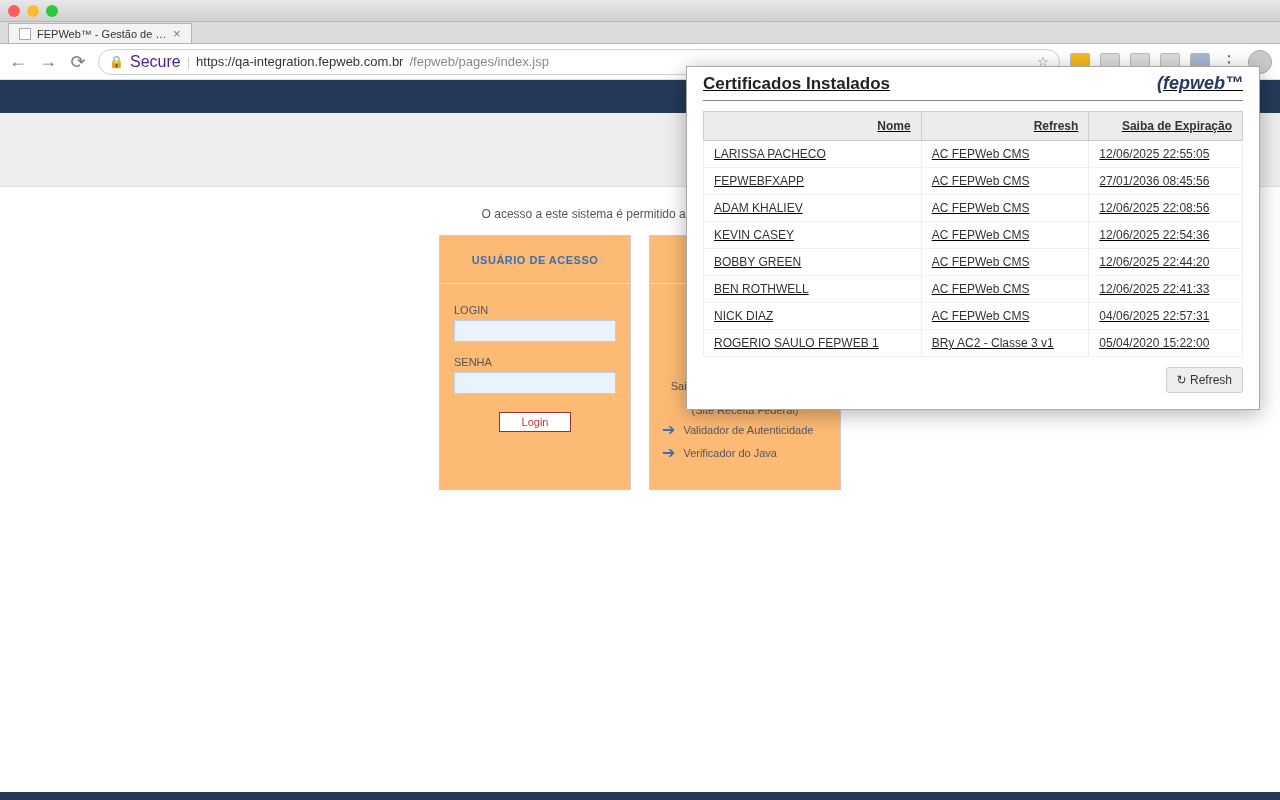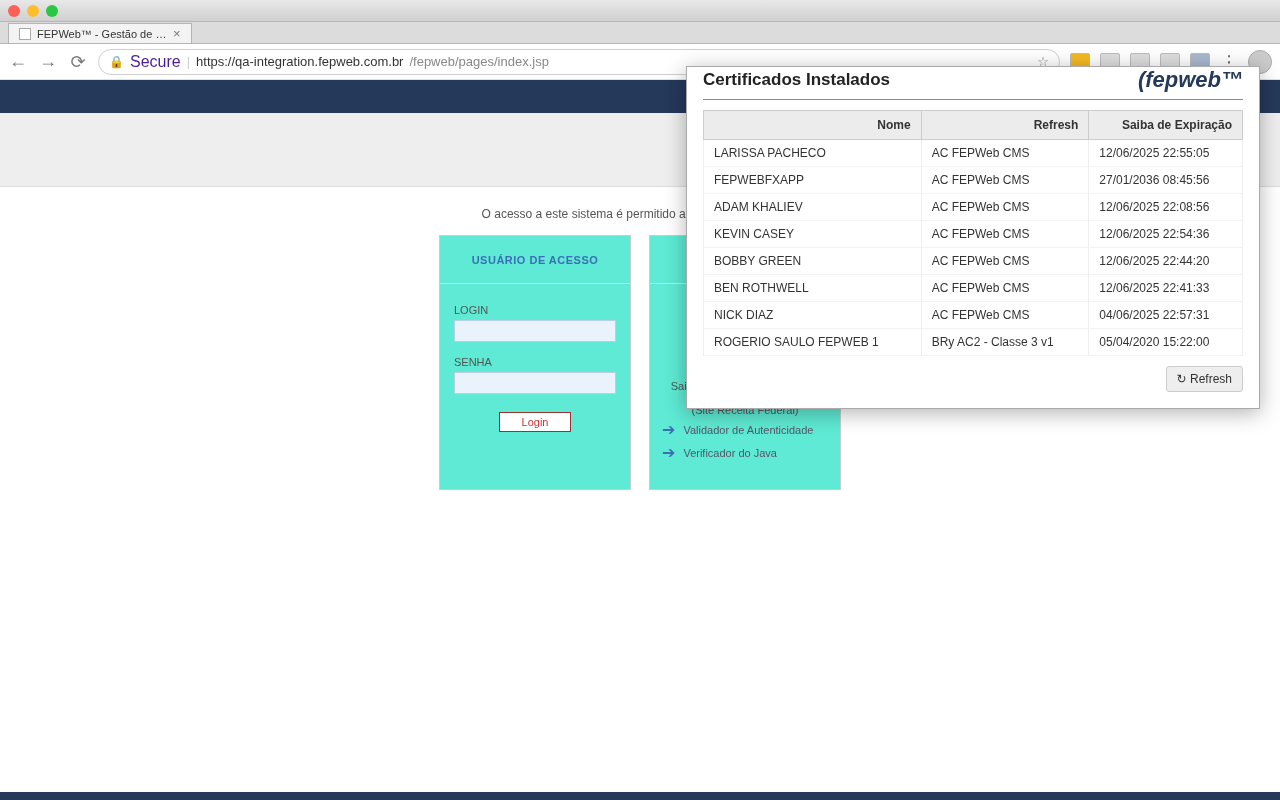--- a/index.html
+++ b/index.html
@@ -25,37 +25,37 @@
   .star{ color:#888; margin-left:auto;}
   .exticon{ width:20px; height:18px; background:#ddd; border:1px solid #bbb; border-radius:2px;}
   .avatar{ width:24px;height:24px;border-radius:50%;background:#ccc; border:1px solid #aaa;}
   .menu3{ font-size:18px; color:#666;}
   
   .headerbar{ height:33px; background:#25395a;}
   .page{ background:#eee; height:74px; border-bottom:1px solid #ddd;}
   .white{ background:#fff; height: calc(800px - 22px - 22px - 36px - 33px - 74px - 10px); padding-top:20px;}
   .intro{ text-align:center; color:#555; font-size:12px; margin-bottom:14px;}
   .panels{ display:flex; justify-content:center; gap:18px;}
-  .panel{ border:1px solid #ccc; width:192px; min-height:255px; background:#5eead4;}
+  .panel{ border:1px solid #ccc; width:192px; min-height:255px; background:#fdba74;}
   .panelR{ width:192px;}
   .panelhead{ height:48px; display:flex; align-items:center; justify-content:center; color:#3b6fb5; font-size:11px; letter-spacing:.5px; font-weight:bold; border-bottom:1px solid #e0e0e0;}
   .panelbody{ padding:14px 14px;}
   .flabel{ font-size:11px; color:#555; margin-top:6px; margin-bottom:4px;}
   .finput{ width:100%; height:22px; background:#eaf2fb; border:1px solid #b8cfe8;}
   .loginbtn{ display:block; margin:18px auto 0; width:72px; height:20px; border:1px solid #933; background:#fff; color:#c33; font-size:11px;}
   .rbody{ padding:12px; font-size:11px; color:#555; text-align:center;}
   .certimg{ width:40px;height:40px; margin:10px auto; background:repeating-linear-gradient(45deg,#89b,#89b 3px,#fff 3px,#fff 6px); border:1px solid #99a;}
   .linkrow{ display:flex; align-items:center; gap:8px; text-align:left; color:#556; font-size:11px; margin-top:4px;}
   .arrow{ color:#3b6fb5; font-size:16px;}
   .footerbar{ position:absolute; bottom:0; left:0; right:0; height:8px; background:#25395a;}
   
-  .popup{ position:absolute; top:66px; right:20px; width:574px; background:#fff; border:1px solid #aaa; box-shadow:0 4px 20px rgba(0,0,0,.3); padding:0 16px 16px;}
+  .popup{ position:absolute; top:66px; right:20px; width:574px; background:#fff; border:1px solid #aaa; box-shadow:0 4px 20px rgba(0,0,0,.3); padding:6px 16px 16px;text-decoration:underline;}
   .pophead{ display:flex; align-items:center; justify-content:space-between; border-bottom:1px solid #888; padding-bottom:6px; margin-bottom:10px;}
   .poptitle{ font-size:17px; font-weight:bold; color:#222;}
-  .logo{ font-size:22px; font-weight:bold; color:#25395a; font-style:italic;}
+  .logo{ font-size:18px; font-weight:bold; color:#25395a; font-style:italic;}
   .logo .fe{ color:#25395a;}
   .ctable{ width:100%; border-collapse:collapse; border:1px solid #ccc;}
   .ctable th{ background:#ececec; text-align:right; font-size:12px; font-weight:bold; color:#333; padding:7px 10px; border:1px solid #ccc;}
   .ctable td{ font-size:12px; color:#333; padding:6px 10px; border-left:1px solid #eee; border-right:1px solid #eee;}
   .ctable tr.datarow{ border-bottom:1px solid #f2f2f2;}
   .refreshwrap{ text-align:right; margin-top:10px;}
   .refreshbtn{ background:#eee; border:1px solid #ccc; padding:5px 10px; font-size:12px; color:#333; border-radius:3px;margin-left:16px;}
   .refreshbtn::before{ content:"↻ "; }
 </style>
 </head>

